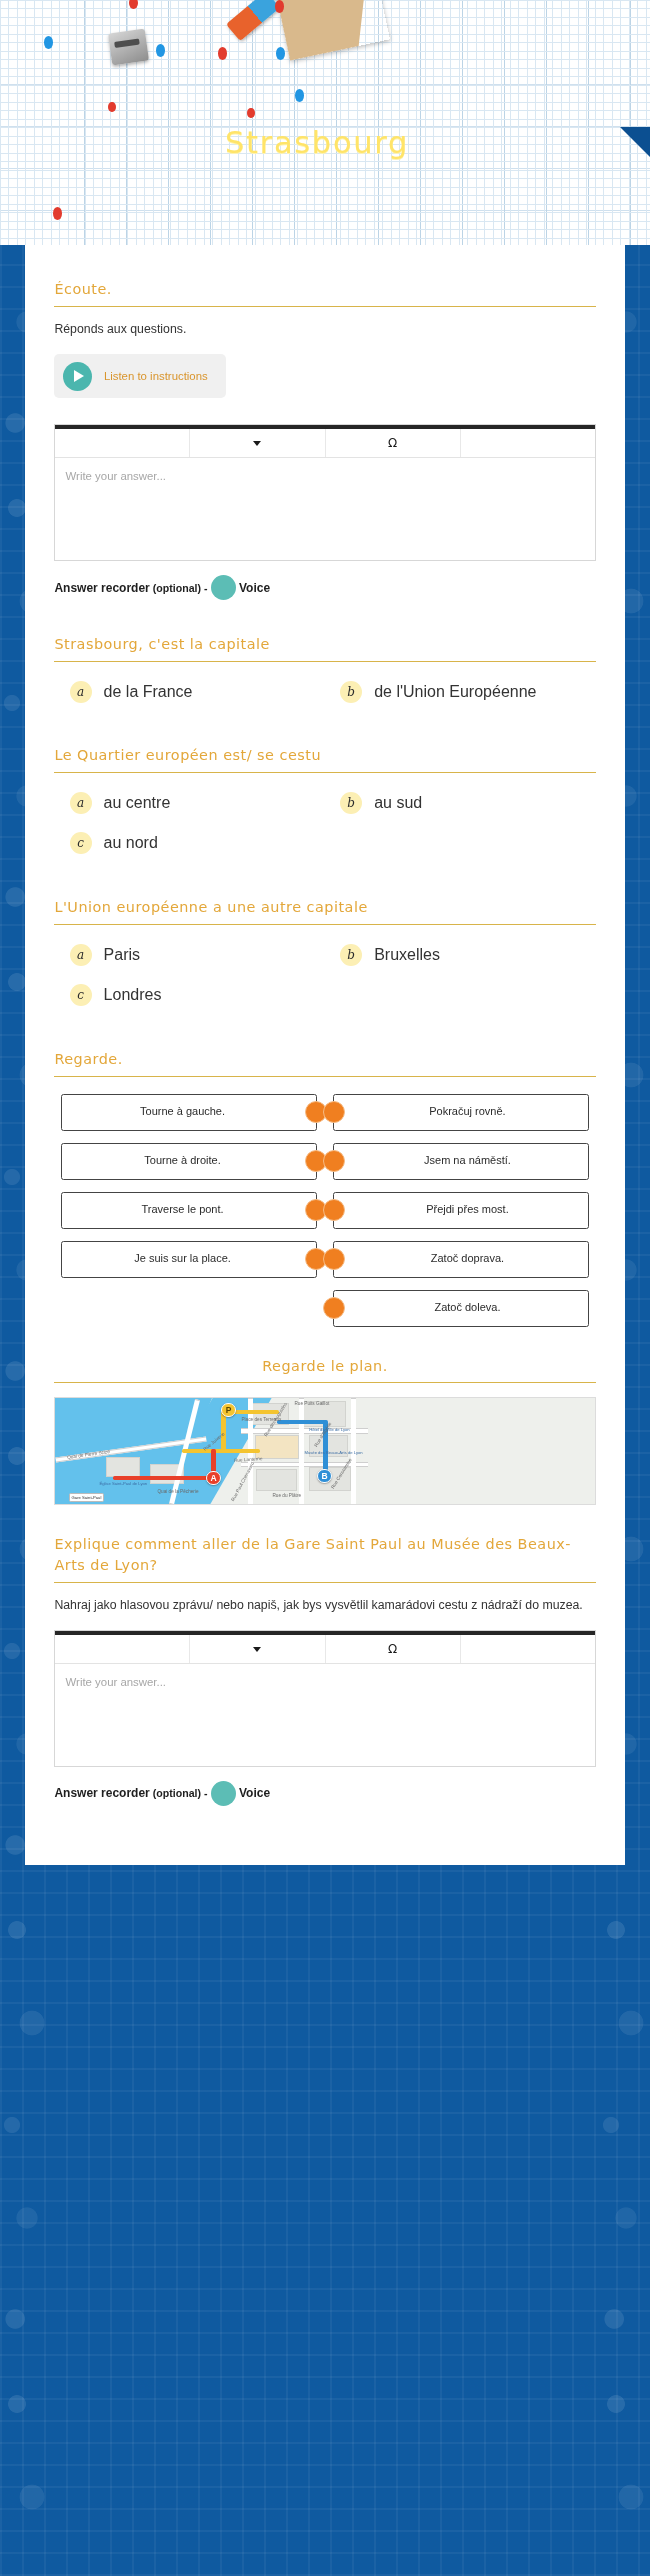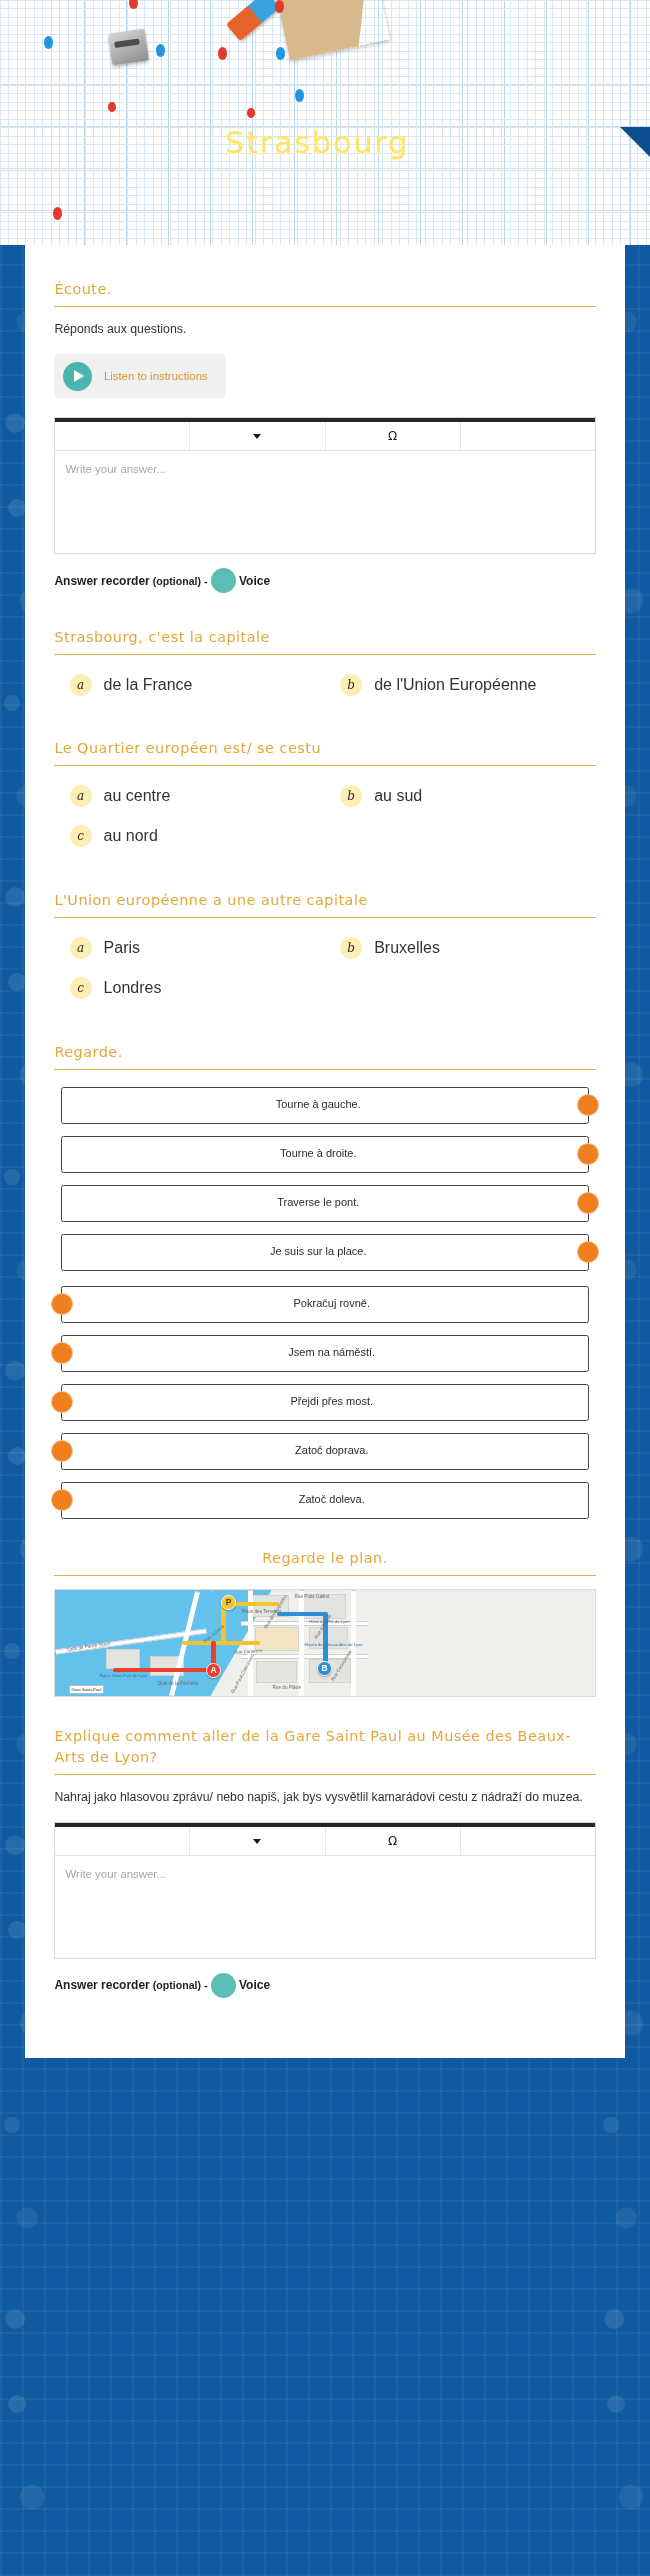--- a/index.html
+++ b/index.html
@@ -126,21 +126,21 @@
     line-height:1.5;
     margin:0 0 15.2px;
   }
 
   
   .audio-bar {
     display:inline-flex; align-items:center; gap:12px;
     background:#f0f0f0;
     border-radius:5px;
     padding:7.6px 18.6px 7.6px 8.5px;
-    margin-bottom:19px;
+    margin-bottom:26px;
   }
   .play-circle {
     width:29px; height:29px; border-radius:50%;
     background:#4bb6ae;
     display:flex; align-items:center; justify-content:center;
     flex:0 0 auto;
   }
   .play-circle .tri {
     width:0;height:0;
     border-left:10.2px solid #fff;
@@ -208,21 +208,21 @@
     display:flex;align-items:center;justify-content:center;
     font-family:"DejaVu Serif", serif;
     font-style:italic;
     font-size:12px;
     color:#2b2b2b;
     flex:0 0 auto;
   }
   .opt-text { font-size:16px; color:#333; }
 
   
-  .match-wrap { display:flex; gap:15.2px; padding:3.4px 6.8px 0;flex-direction:column; }
+  .match-wrap { display:flex; gap:15.2px; padding:3.4px 6.8px 0; }
   .match-col { flex:1 1 0; display:flex; flex-direction:column; gap:12px; }
   .match-card {
     position:relative;
     border:0.8px solid #444;
     border-radius:2.5px;
     min-height:37px;
     display:flex; align-items:center; justify-content:center;
     padding:6.8px 22px 6.8px 8.5px;
     font-size:11px; color:#2b2b2b;
     text-align:center;

